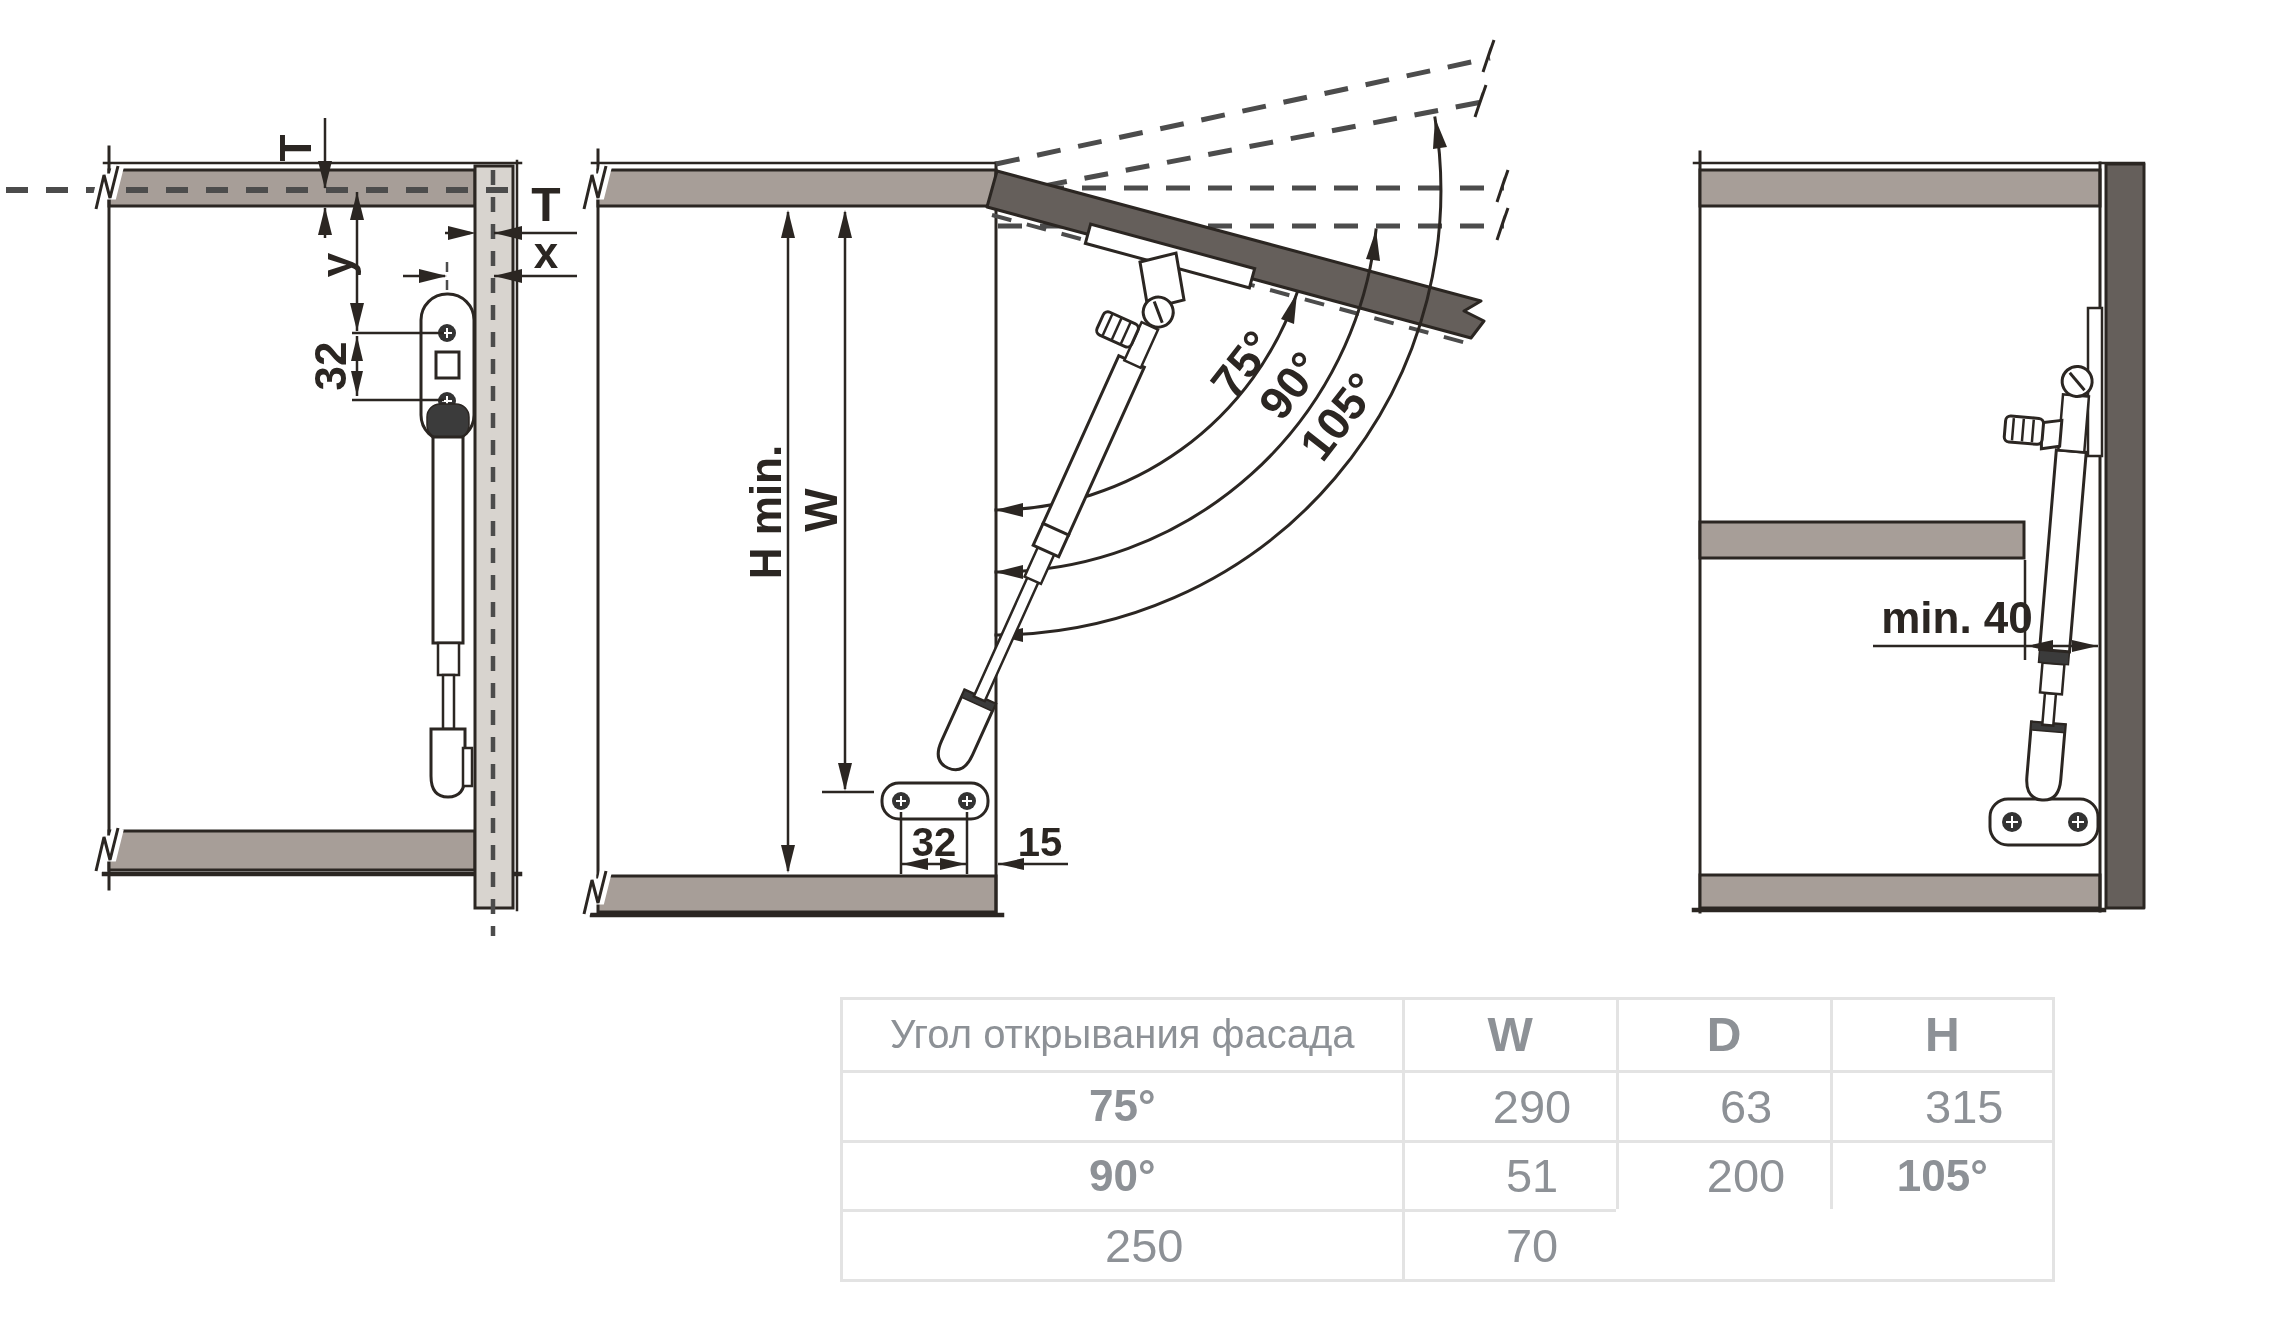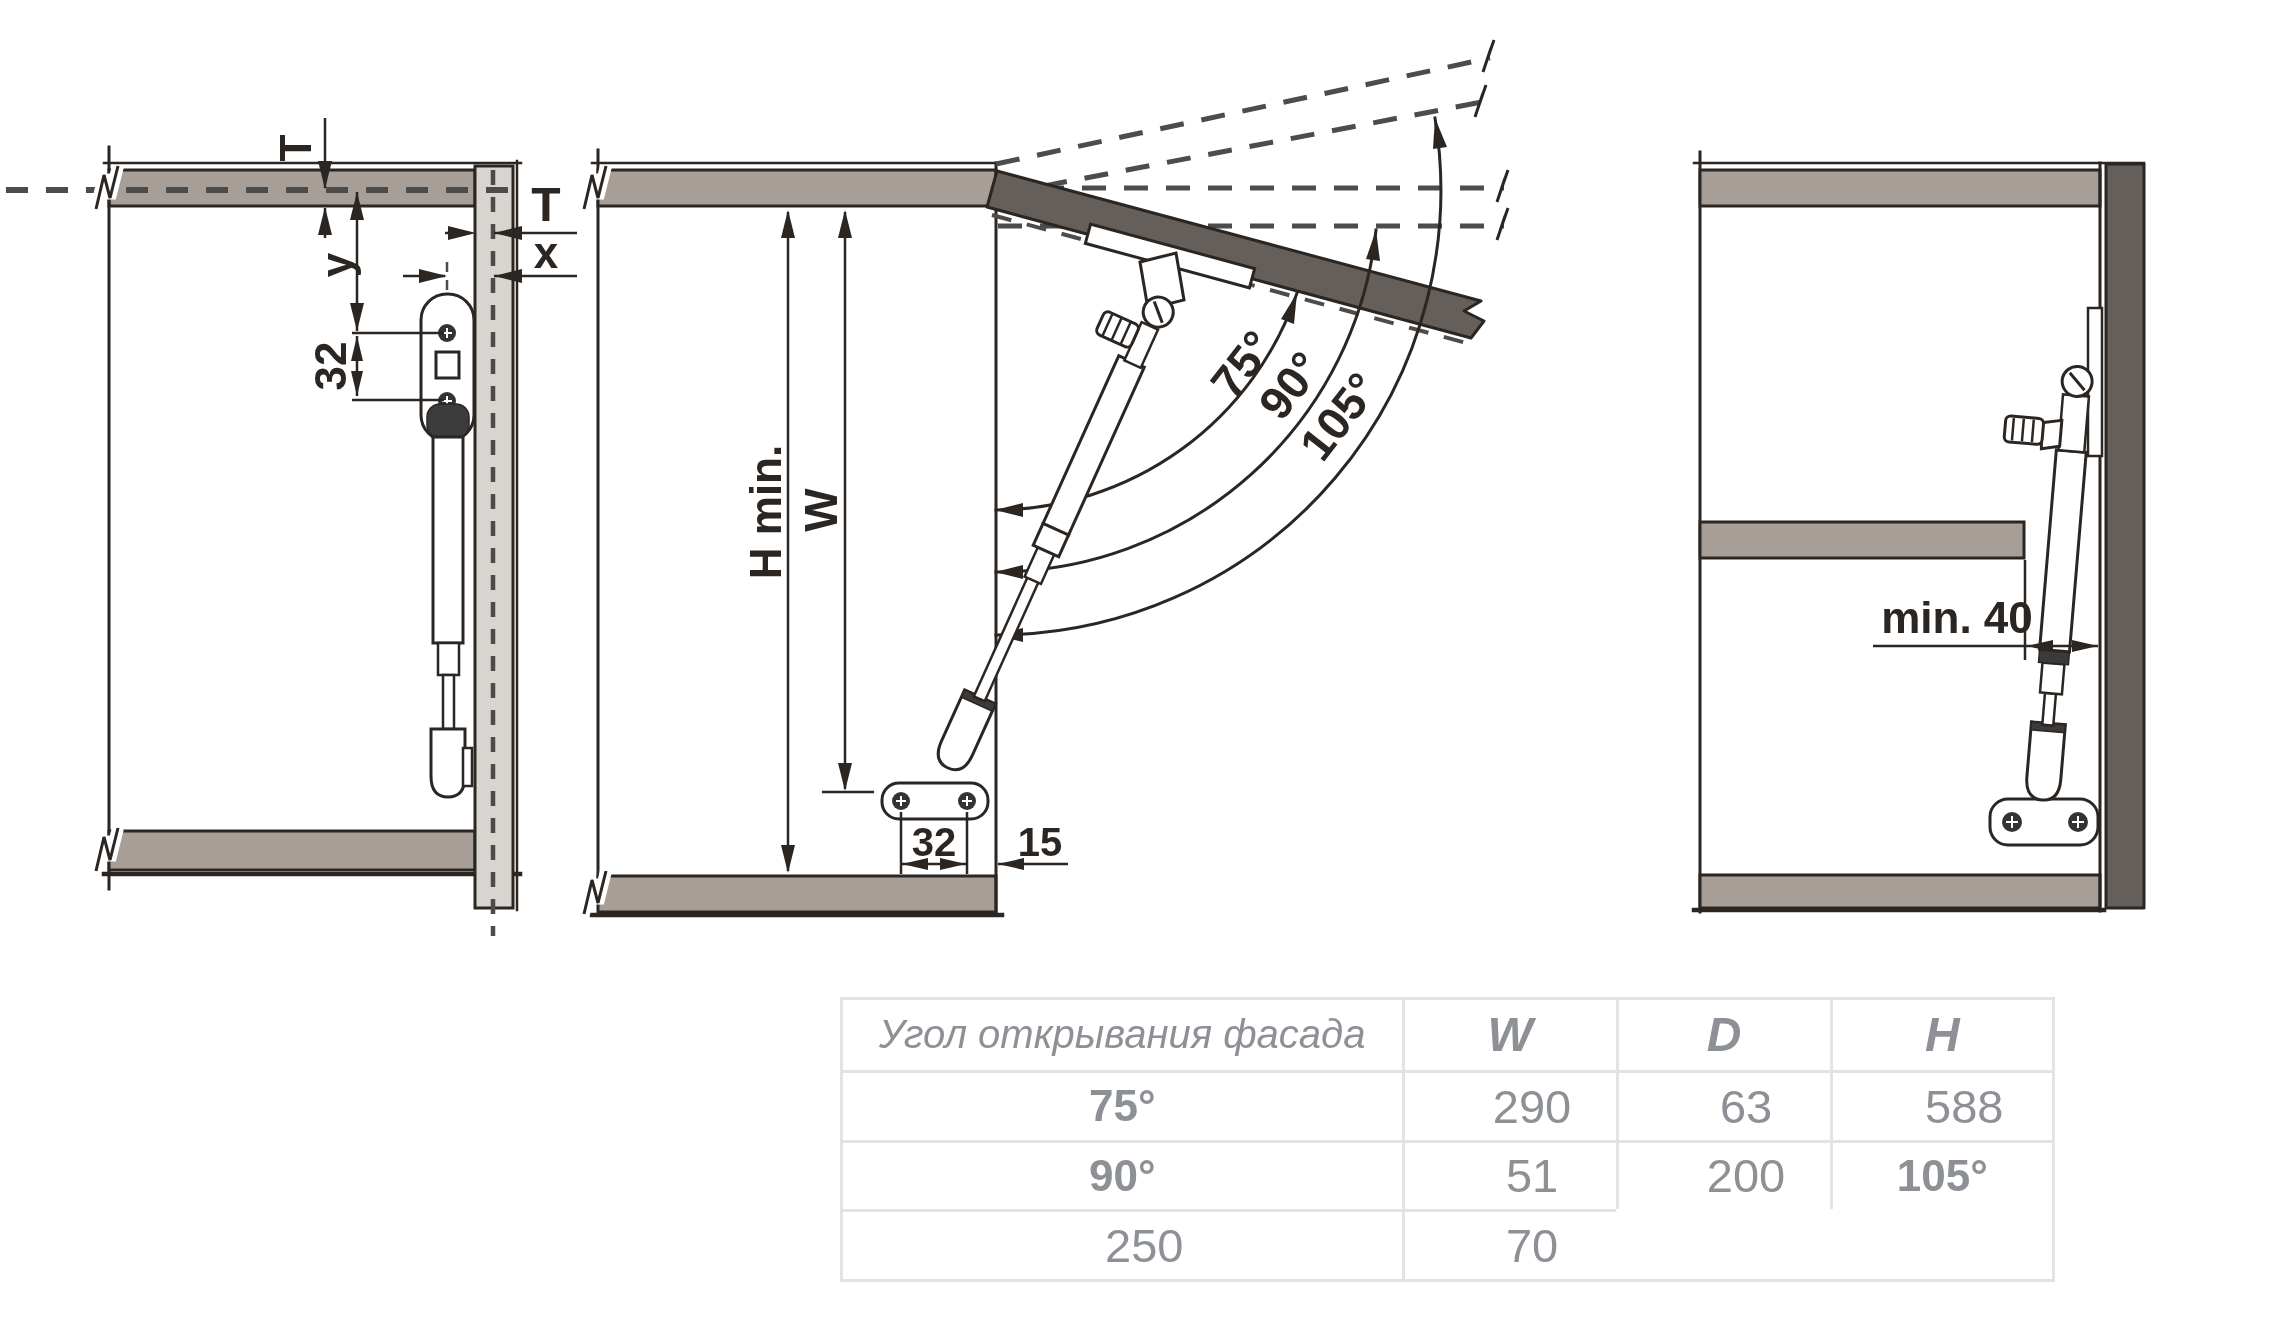--- a/index.html
+++ b/index.html
@@ -31,21 +31,21 @@
   
   .notes{position:absolute;left:230px;top:984px;color:var(--note_text);
          font-size:47px;line-height:75px;white-space:nowrap;}
 
   
   .spec{position:absolute;left:840px;top:997px;width:1215px;height:285px;
         border:3px solid var(--table_border);box-sizing:border-box;background:#fff;
         display:grid;grid-template-columns:46.2% 17.7% 17.7% 18.4%;grid-template-rows:repeat(4,1fr);}
   .spec .td{display:flex;align-items:center;justify-content:center;color:var(--table_text);
         border-left:3px solid var(--table_border);border-top:3px solid var(--table_border);}
-  .spec .td:nth-child(-n+4){border-top:none;font-style:italic;}
+  .spec .td:nth-child(-n+4){border-top:none;}
   .spec .td:nth-child(4n+1){border-left:none;}
   .h-angle{font-size:40px;}
   .h-wdh{font-size:48px;font-weight:bold;}
   .r-angle{font-size:44px;font-weight:bold;}
   .r-val{font-size:47px;padding-left:44px;}
 </style>
 </head>
 <body>
 
 <div class="screen">
@@ -275,21 +275,21 @@
 
   <div class="spec">
     <div class="td h-angle">Угол открывания фасада</div>
     <div class="td h-wdh">W</div>
     <div class="td h-wdh">D</div>
     <div class="td h-wdh">H</div>
 
     <div class="td r-angle">75°</div>
     <div class="td r-val">290</div>
     <div class="td r-val">63</div>
-    <div class="td r-val">588</div>
+    <div class="td r-val">315</div>
 
     <div class="td r-angle">90°</div>
     <div class="td r-val">51</div>
     <div class="td r-val">200</div>
 
     <div class="td r-angle">105°</div>
     <div class="td r-val">250</div>
     <div class="td r-val">70</div>
   </div>
 

